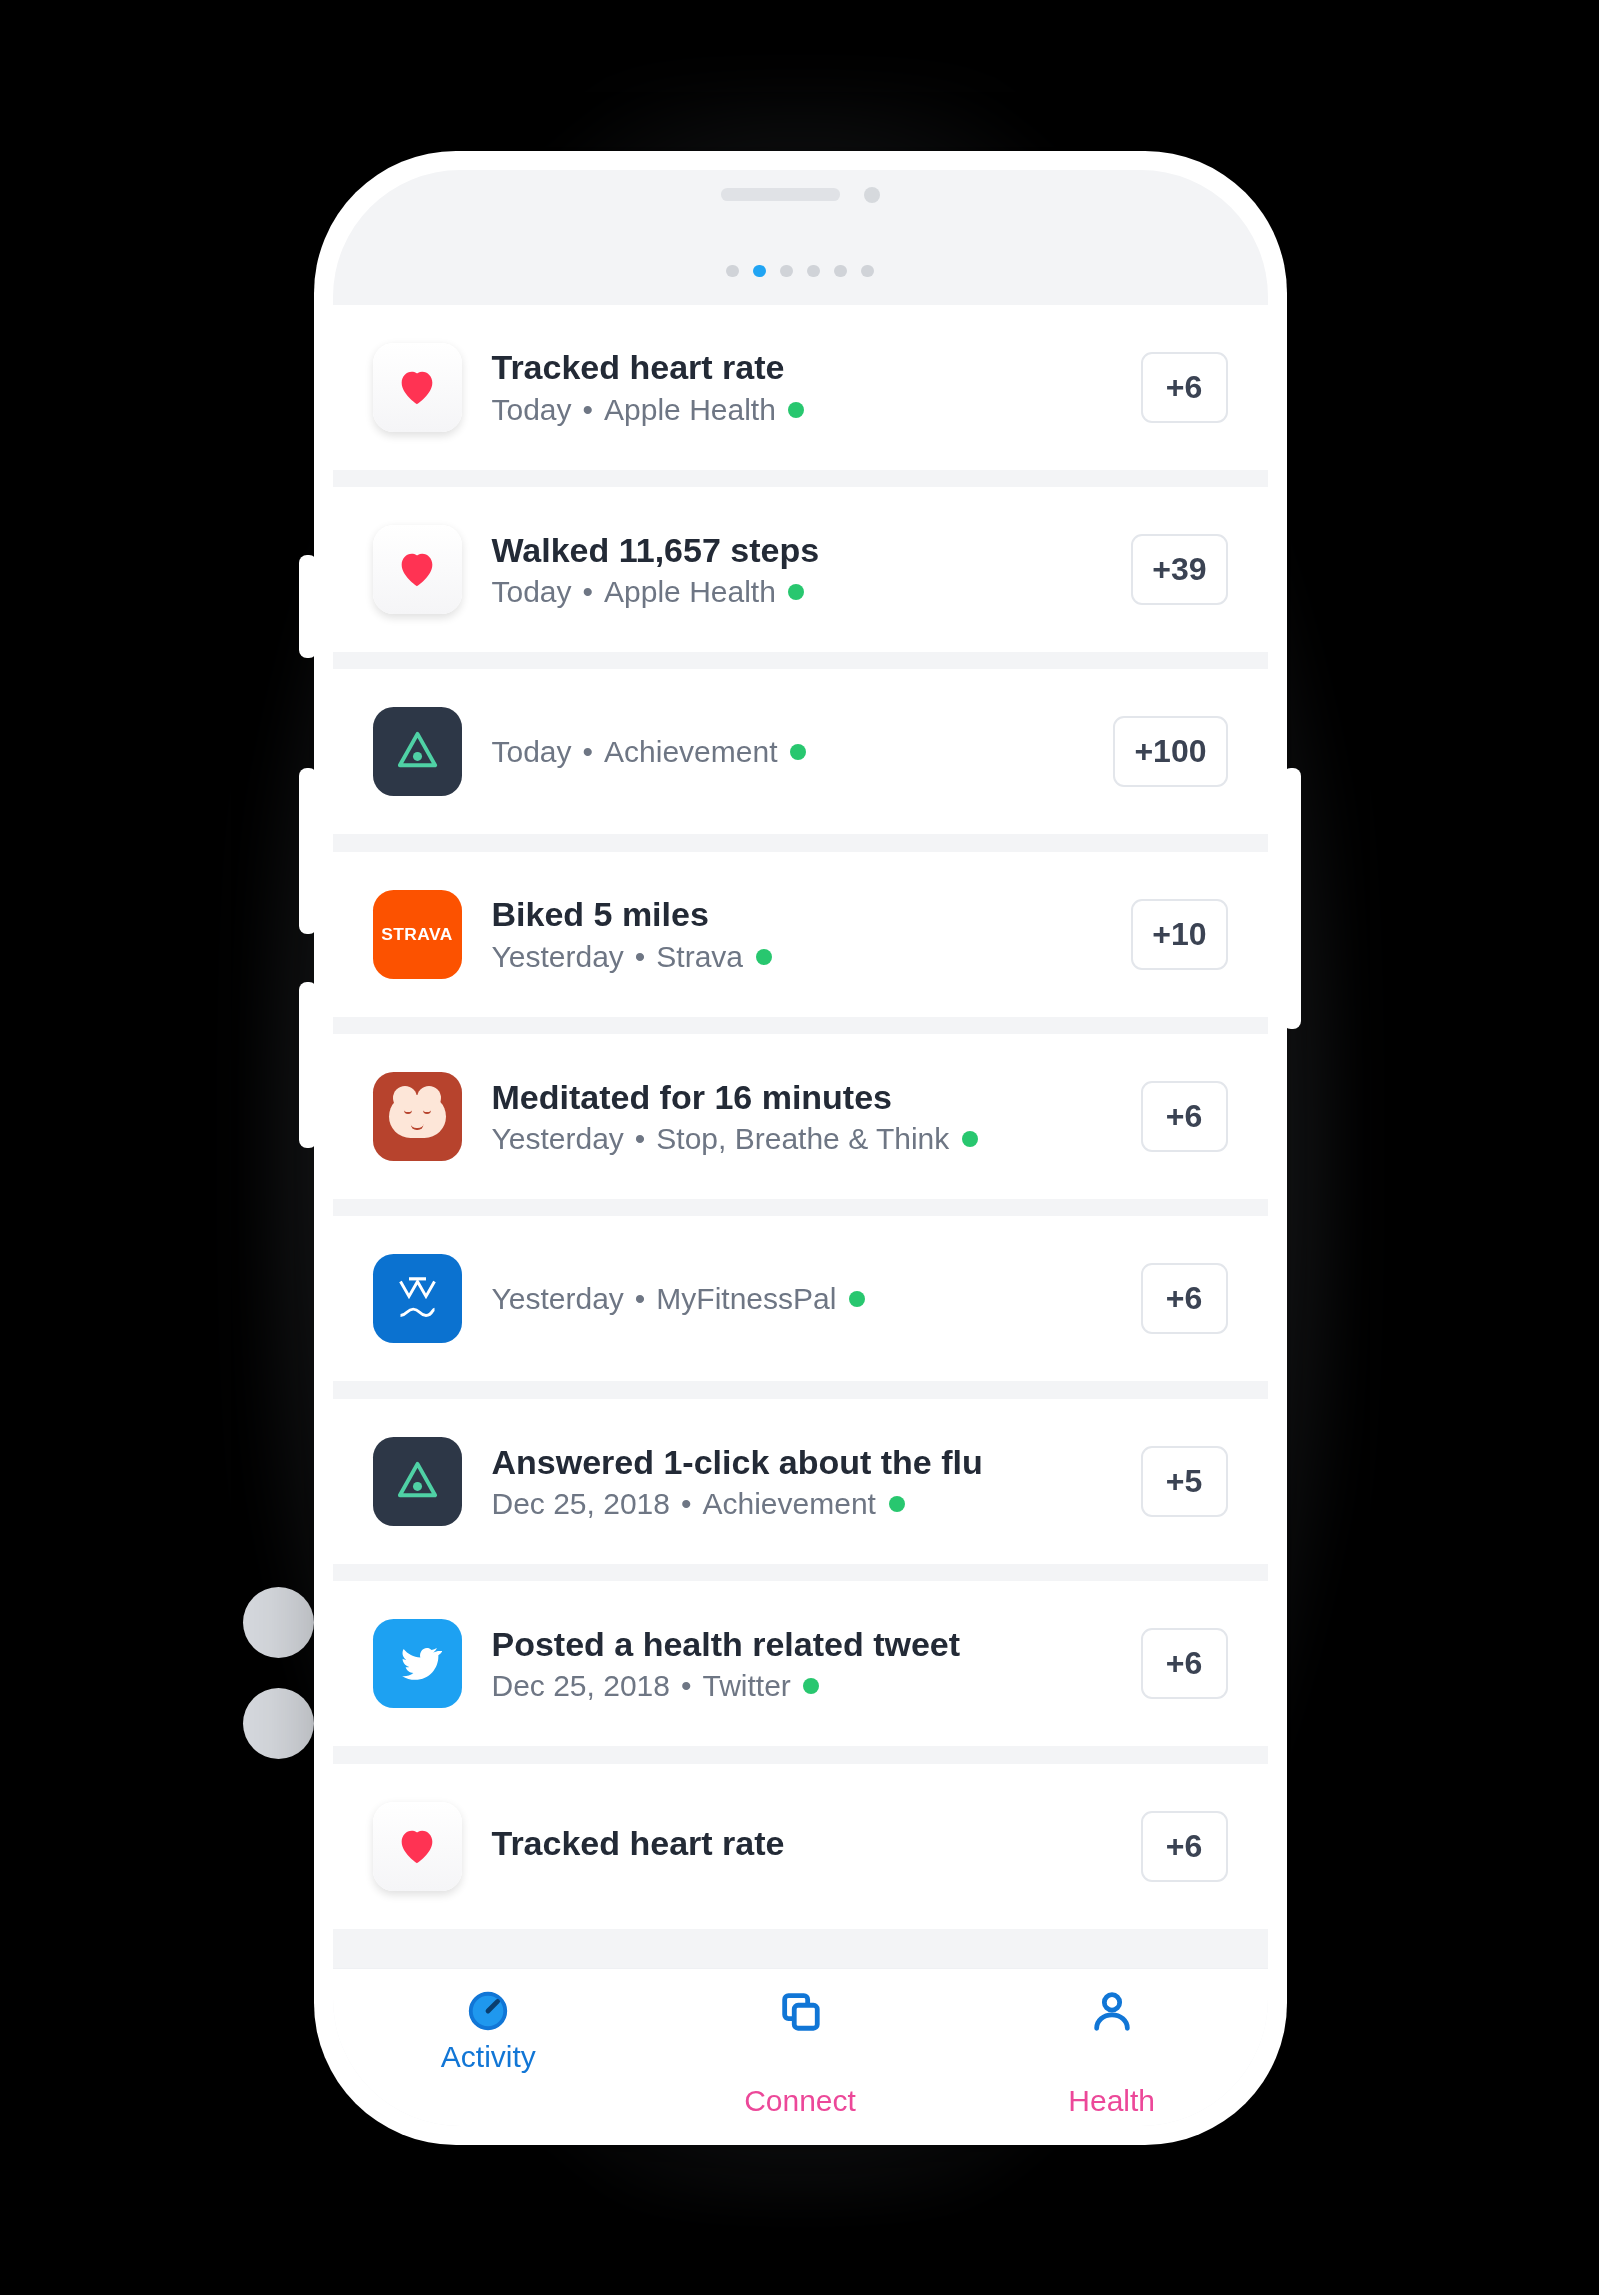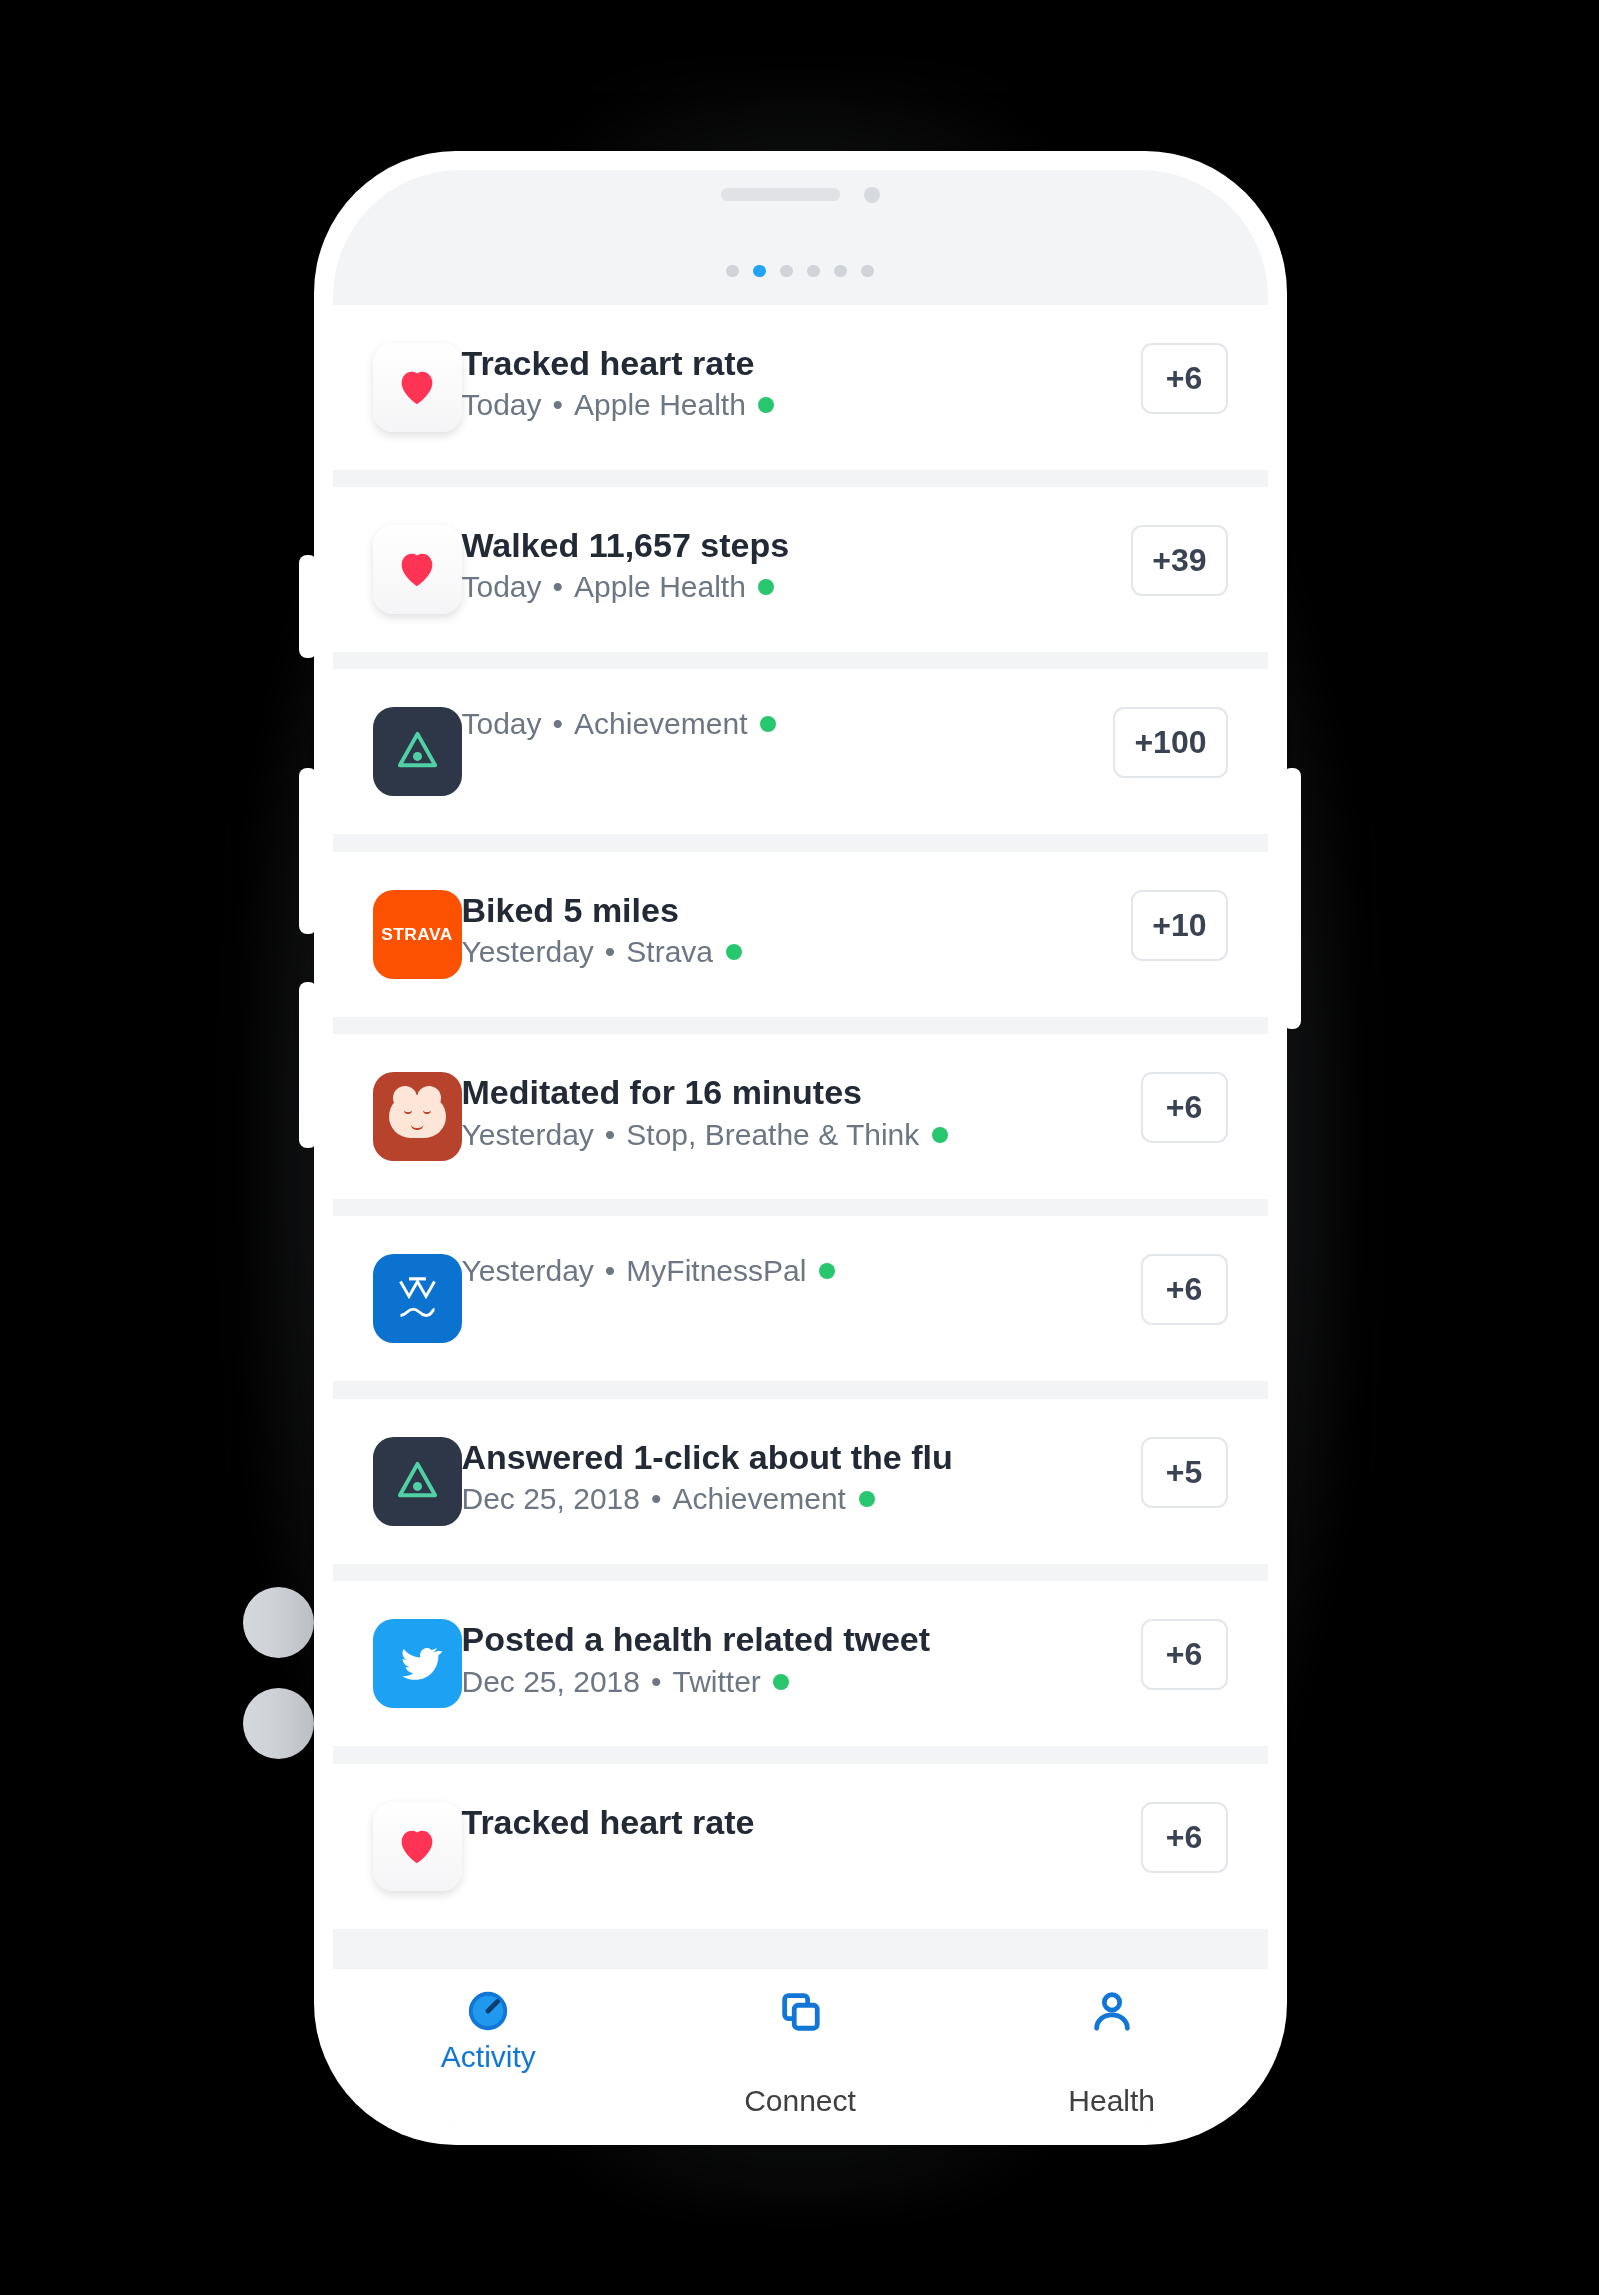--- a/index.html
+++ b/index.html
@@ -107,21 +107,22 @@
     right: 0;
     bottom: 158px;
     overflow: hidden;
     background: #f3f4f6;
   }
   .row {
     background: #fff;
     margin-bottom: 17.4px;
     padding: 38px 40px;
     display: flex;
-    align-items: flex-start;
+    align-items: center;
+    gap: 30px;
   }
   .row:last-child {
     margin-bottom: 0;
   }
   .app-icon {
     width: 89px;
     height: 89px;
     border-radius: 20.6px;
     flex: none;
     display: flex;
@@ -257,21 +258,21 @@
     flex: 1;
     display: flex;
     flex-direction: column;
     align-items: center;
     gap: 3.2px;
     font-size: 30px;
     font-weight: 500;
     cursor: pointer;
   }
   .tab-item.active { color: #1176d6; }
-  .tab-item.inactive { color: #404040; gap: 47px; }
+  .tab-item.inactive { color: #ec4899; gap: 47px; }
   .tab-icon-box {
     height: 52px;
     display: flex;
     align-items: center;
     justify-content: center;
   }
   .bg-dots {
     position: absolute;
     left: -71px;
     bottom: 285px;

